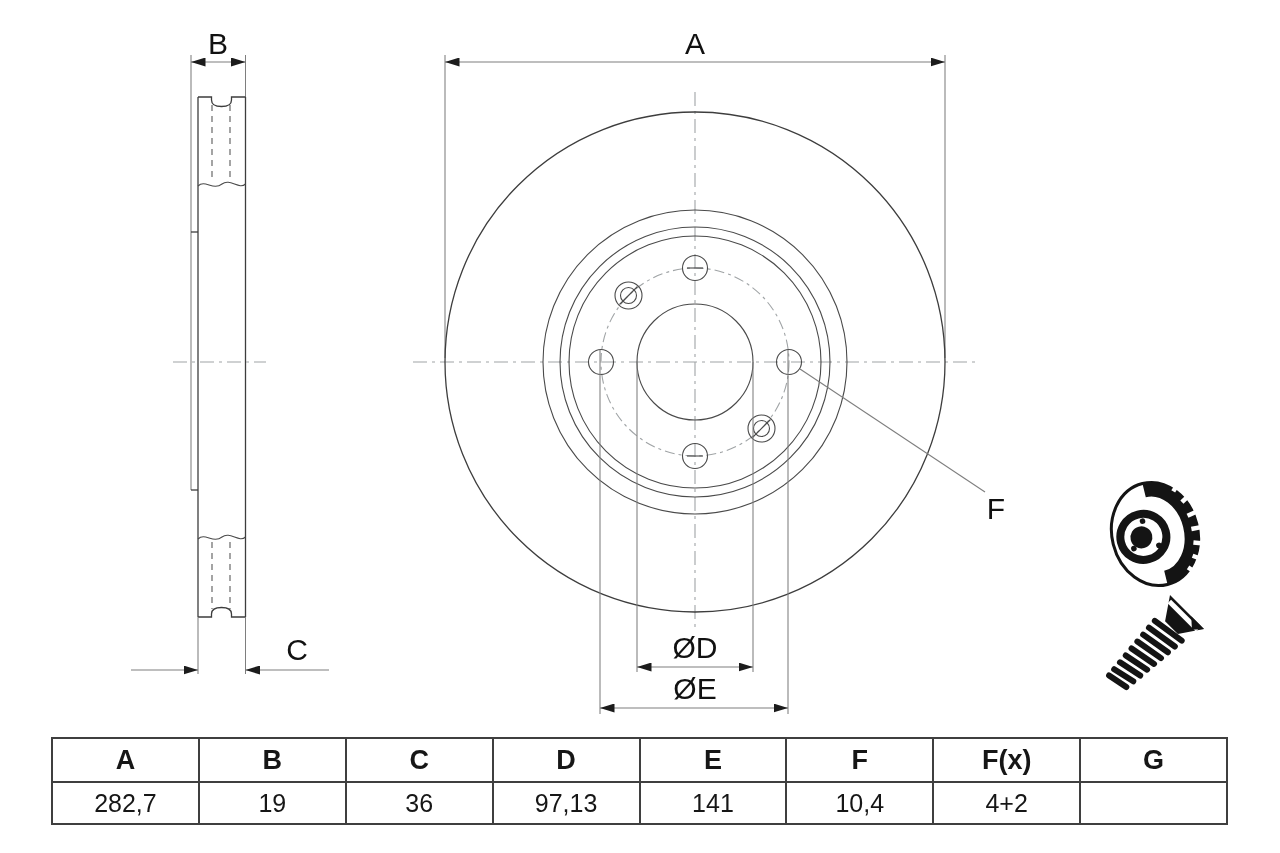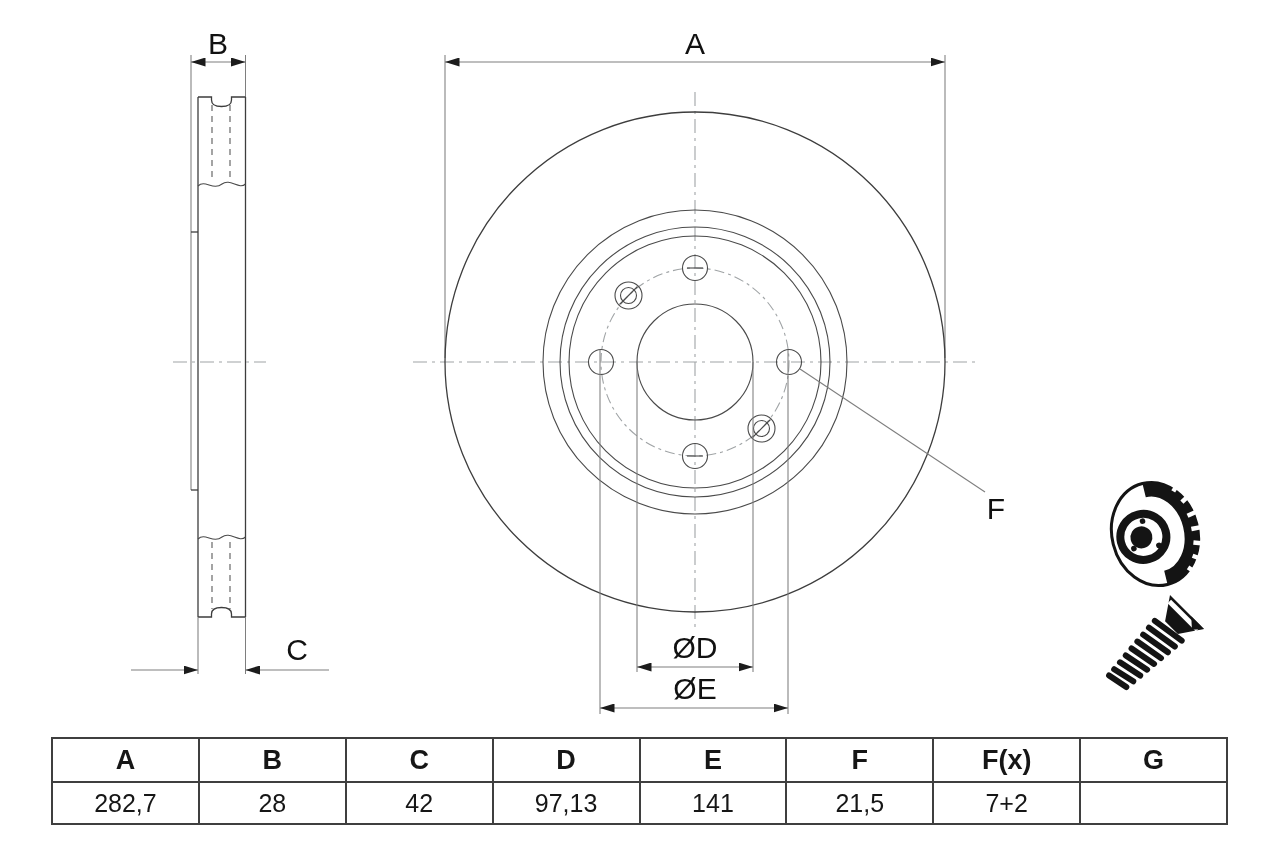--- a/index.html
+++ b/index.html
@@ -180,24 +180,24 @@
       <td>B</td>
       <td>C</td>
       <td>D</td>
       <td>E</td>
       <td>F</td>
       <td>F(x)</td>
       <td>G</td>
     </tr>
     <tr class="vrow">
       <td>282,7</td>
-      <td>28</td>
-      <td>42</td>
+      <td>19</td>
+      <td>36</td>
       <td>97,13</td>
       <td>141</td>
-      <td>21,5</td>
-      <td>7+2</td>
+      <td>10,4</td>
+      <td>4+2</td>
       <td></td>
     </tr>
   </tbody>
 </table>
 
 </div>
 
 </body></html>

